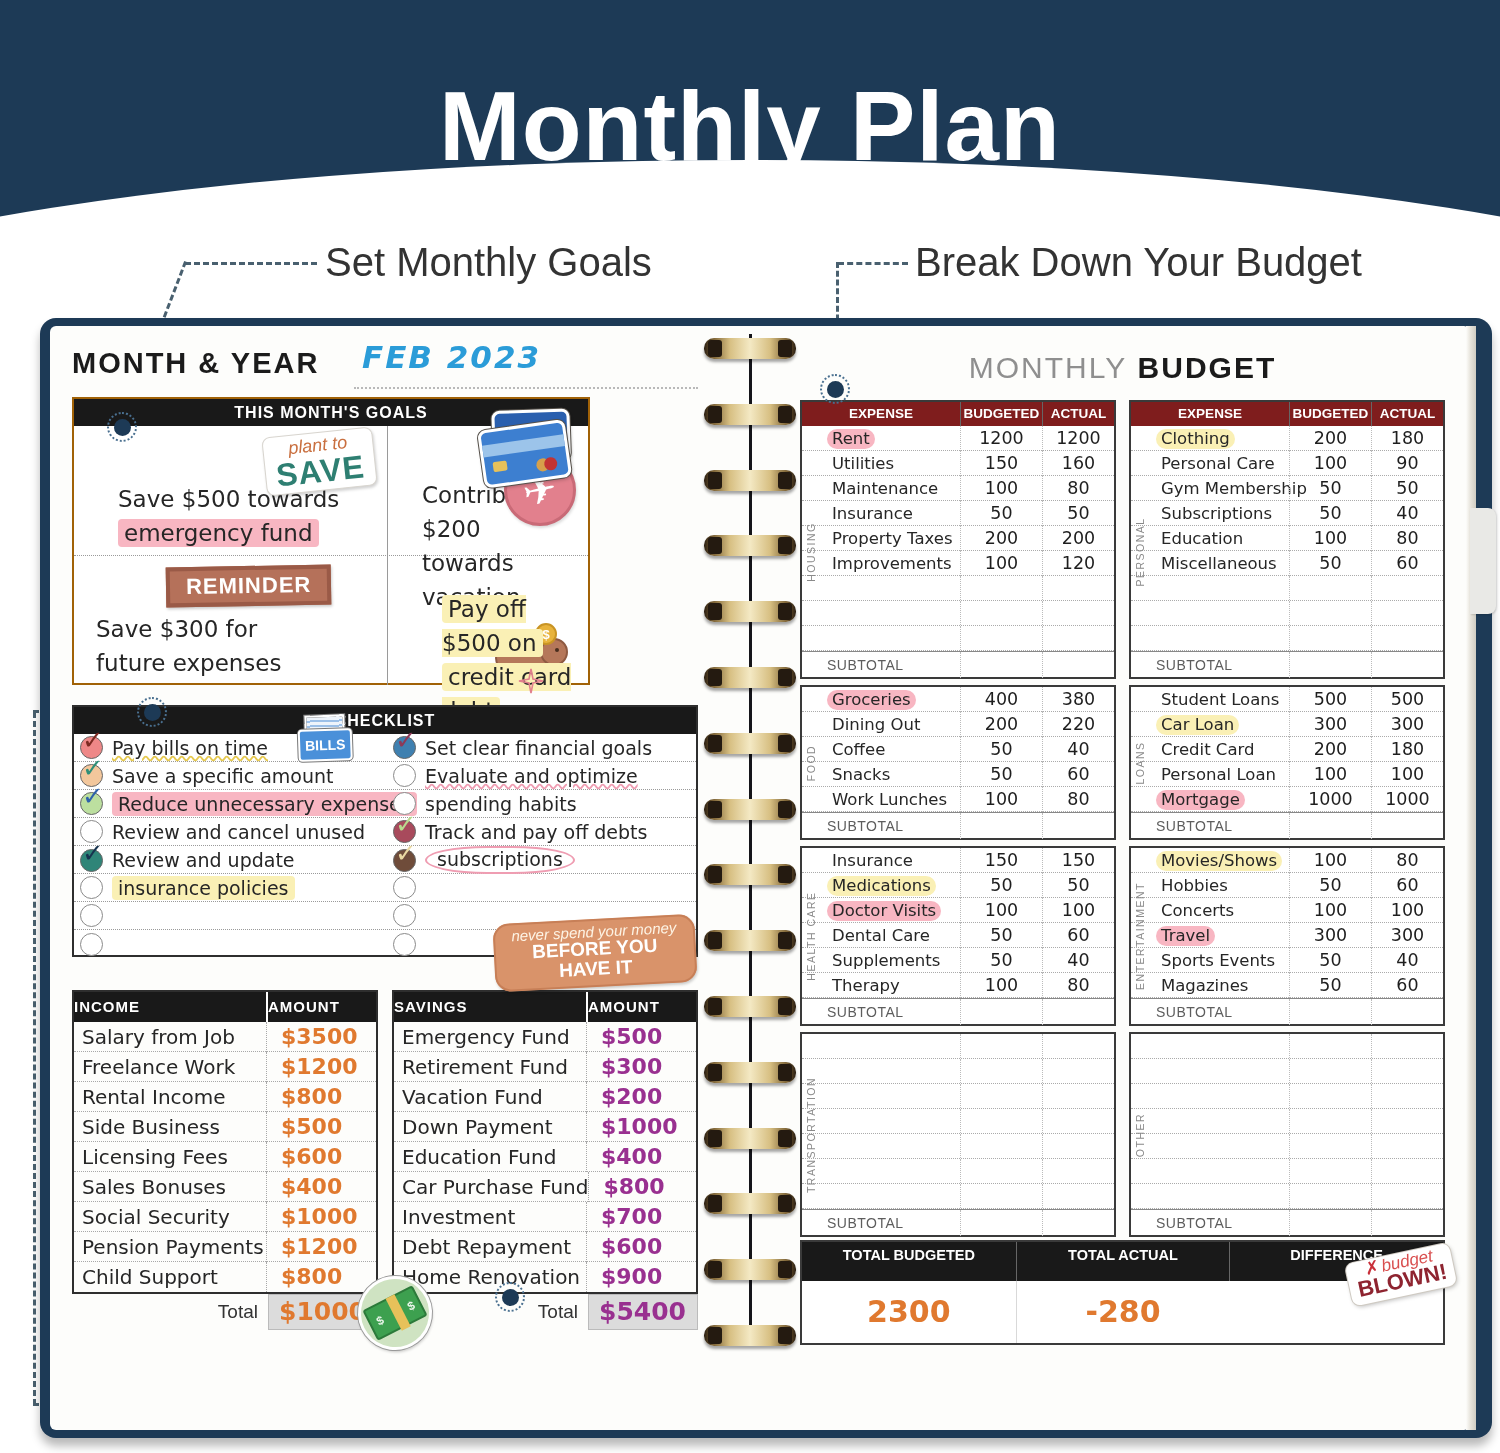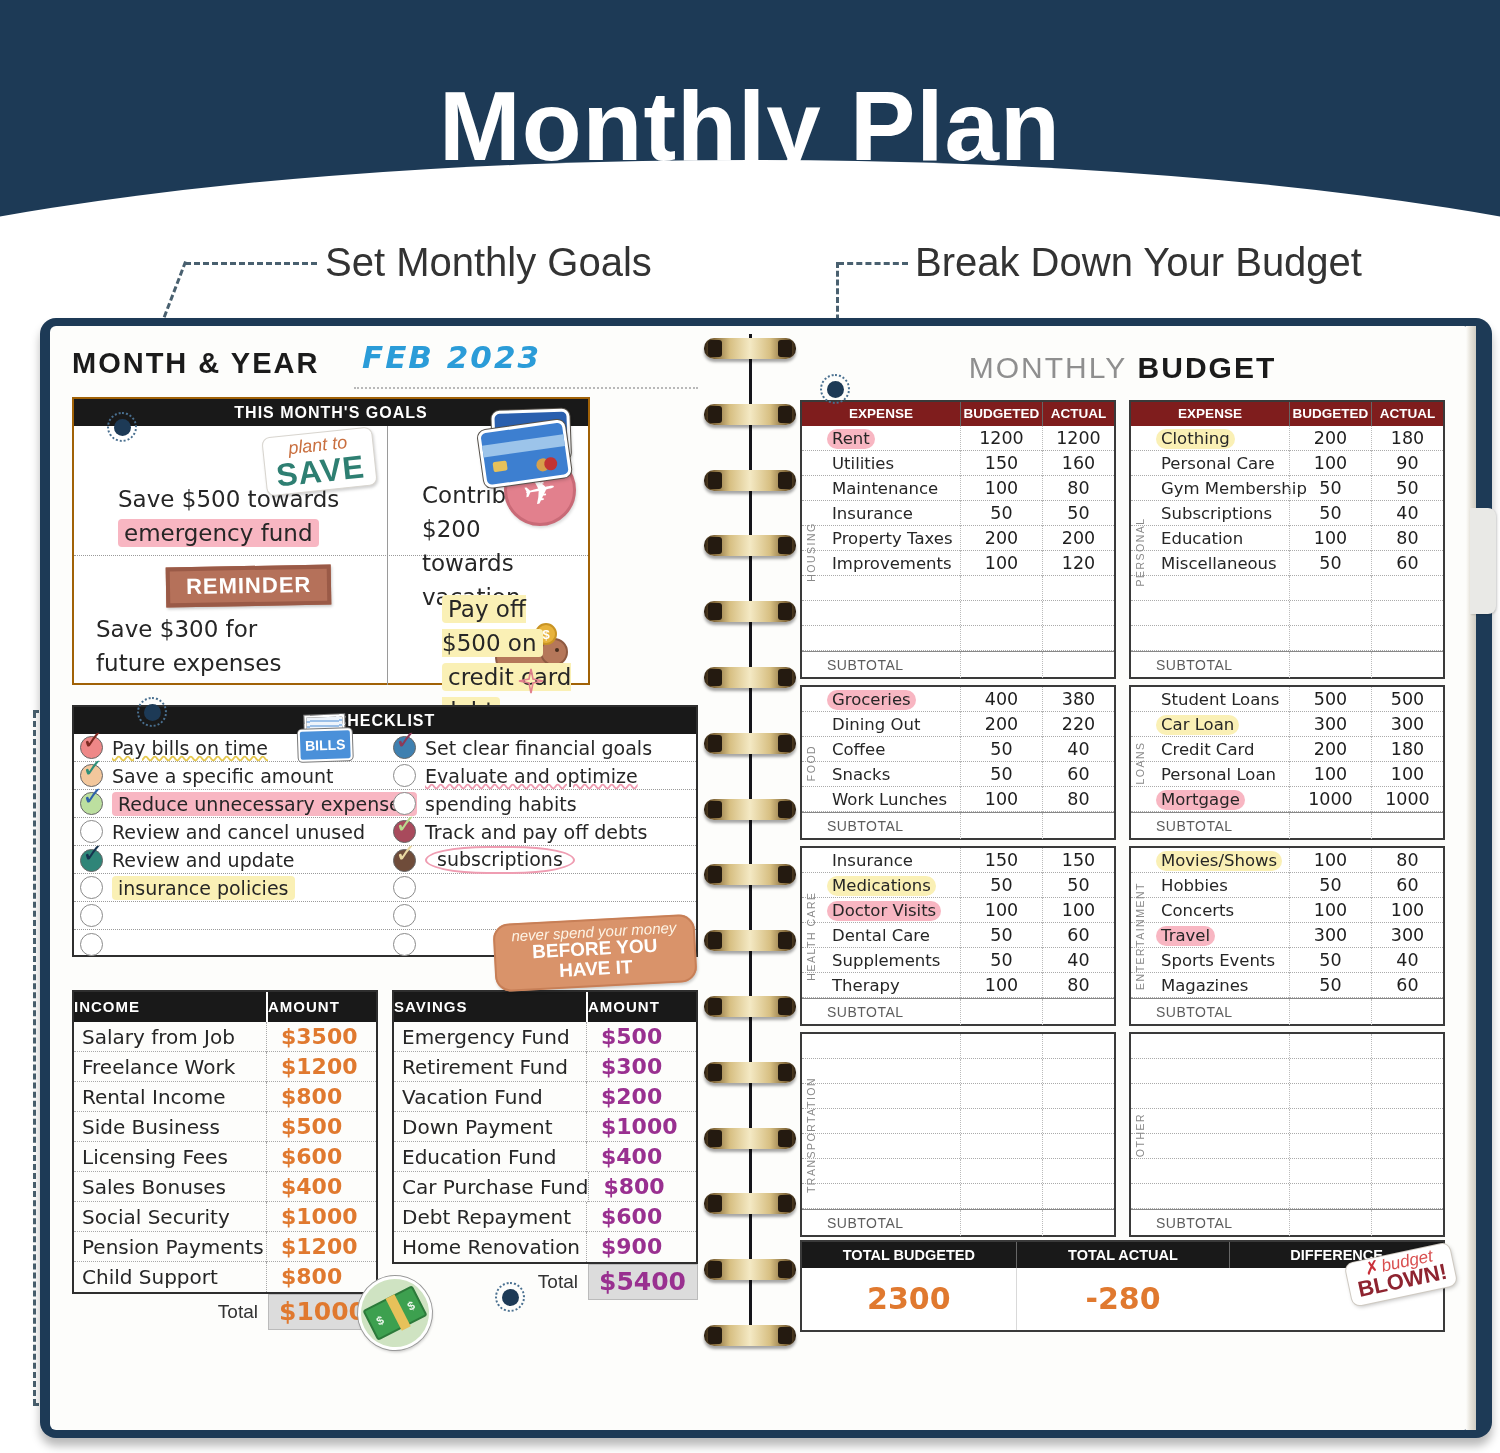--- a/index.html
+++ b/index.html
@@ -152,21 +152,21 @@
                writing-mode:vertical-rl; font-size:10.5px; color:#8a8a8a; letter-spacing:1.5px; white-space:nowrap; }
   .sec-row { display:grid; grid-template-columns:158px 82px 72px; height:25px; border-bottom:1px dotted #ababab; }
   .sec-row .nm { font-size:16.5px; padding-left:25px; line-height:25px; white-space:nowrap; }
   .sec-row .nm span { padding:0 5px 1px; border-radius:10px; }
   .sec-row .num { font-size:17.5px; text-align:center; line-height:25px; border-left:1px dotted #bbb; color:#1e1e1e; }
   .sec-sub { display:grid; grid-template-columns:158px 82px 72px; height:26px; border-top:1px solid #888; }
   .sec-sub .lbl { font-size:14px; color:#5d5d5d; letter-spacing:.5px; padding-left:25px; line-height:26px; }
   .sec-sub .num { border-left:1px dotted #bbb; }
 
   .totals-bar { position:absolute; left:0; top:895px; width:645px; border:2px solid #3a3a3a; background:#fff; }
-  .tb-header { display:grid; grid-template-columns:1fr 1fr 1fr; background:#191919; height:26px; }
+  .tb-header { display:grid; grid-template-columns:1fr 1fr 1fr; background:#191919; height:39px; }
   .tb-header span { color:#fff; font-size:14.5px; font-weight:bold; text-align:center; line-height:26px; }
   .tb-header span + span { border-left:1px solid #666; }
   .tb-values { display:grid; grid-template-columns:1fr 1fr 1fr; height:62px; }
   .tb-values span { font-size:30px; font-weight:bold; color:var(--orange,#e0792f);
                     text-align:center; line-height:62px; }
   .tb-values span + span { border-left:1px solid #d9d9d9; }
   .stk-blown { position:absolute; left:548px; top:908px; background:#fff; border-radius:8px; padding:2px 8px 4px;
                transform:rotate(-12deg); box-shadow:0 0 0 1px #cfcac2,1px 2px 4px rgba(0,0,0,.25);
                text-align:center; z-index:8; }
   .stk-blown .x { color:#c9303a; font-size:18px; font-weight:bold; margin-right:2px; }
@@ -474,20 +474,24 @@
             </div>
             <div class="mt-row">
               <span class="nm hand">Education Fund</span>
               <span class="amt hand amt-purple">$400</span>
             </div>
             <div class="mt-row">
               <span class="nm hand">Car Purchase Fund</span>
               <span class="amt hand amt-purple">$800</span>
             </div>
             <div class="mt-row">
+              <span class="nm hand">Investment</span>
+              <span class="amt hand amt-purple">$700</span>
+            </div>
+            <div class="mt-row">
               <span class="nm hand">Debt Repayment</span>
               <span class="amt hand amt-purple">$600</span>
             </div>
             <div class="mt-row">
               <span class="nm hand">Home Renovation</span>
               <span class="amt hand amt-purple">$900</span>
             </div>
           </div>
       </div>
       <div class="mt-total">

